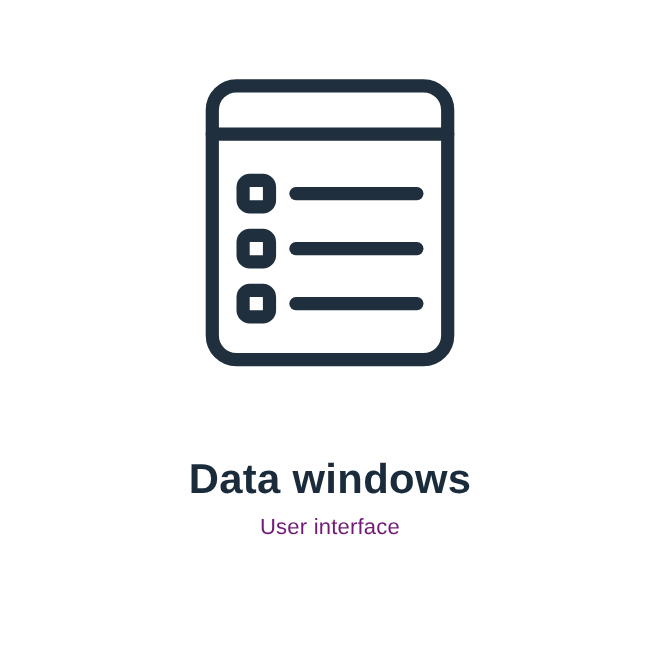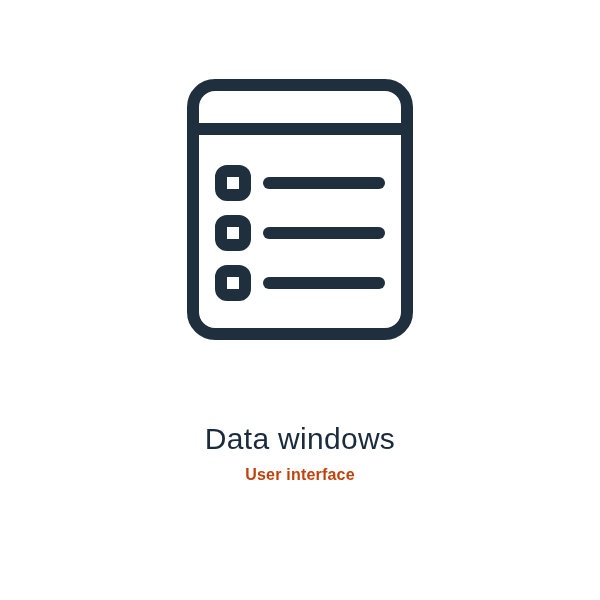--- a/index.html
+++ b/index.html
@@ -15,30 +15,30 @@
       flex-direction: column;
       align-items: center;
       justify-content: center;
       font-family: -apple-system, BlinkMacSystemFont, "Segoe UI", Helvetica, Arial, sans-serif;
     }
     .icon-wrapper {
       margin-bottom: 80px;
       margin-top: -40px;
     }
     .title {
-      font-size: 30px;
-      font-weight: 400;
+      font-size: 38px;
+      font-weight: 700;
       color: #1a2b3c;
       letter-spacing: 0.3px;
       margin-bottom: 10px;
     }
     .subtitle {
-      font-size: 16px;
-      font-weight: 700;
-      color: #c2410c;
+      font-size: 20px;
+      font-weight: 400;
+      color: #701a75;
       letter-spacing: 0.2px;
     }
     svg {
       display: block;
     }
   </style>
 </head>
 <body>
 
 <div class="icon-wrapper">

